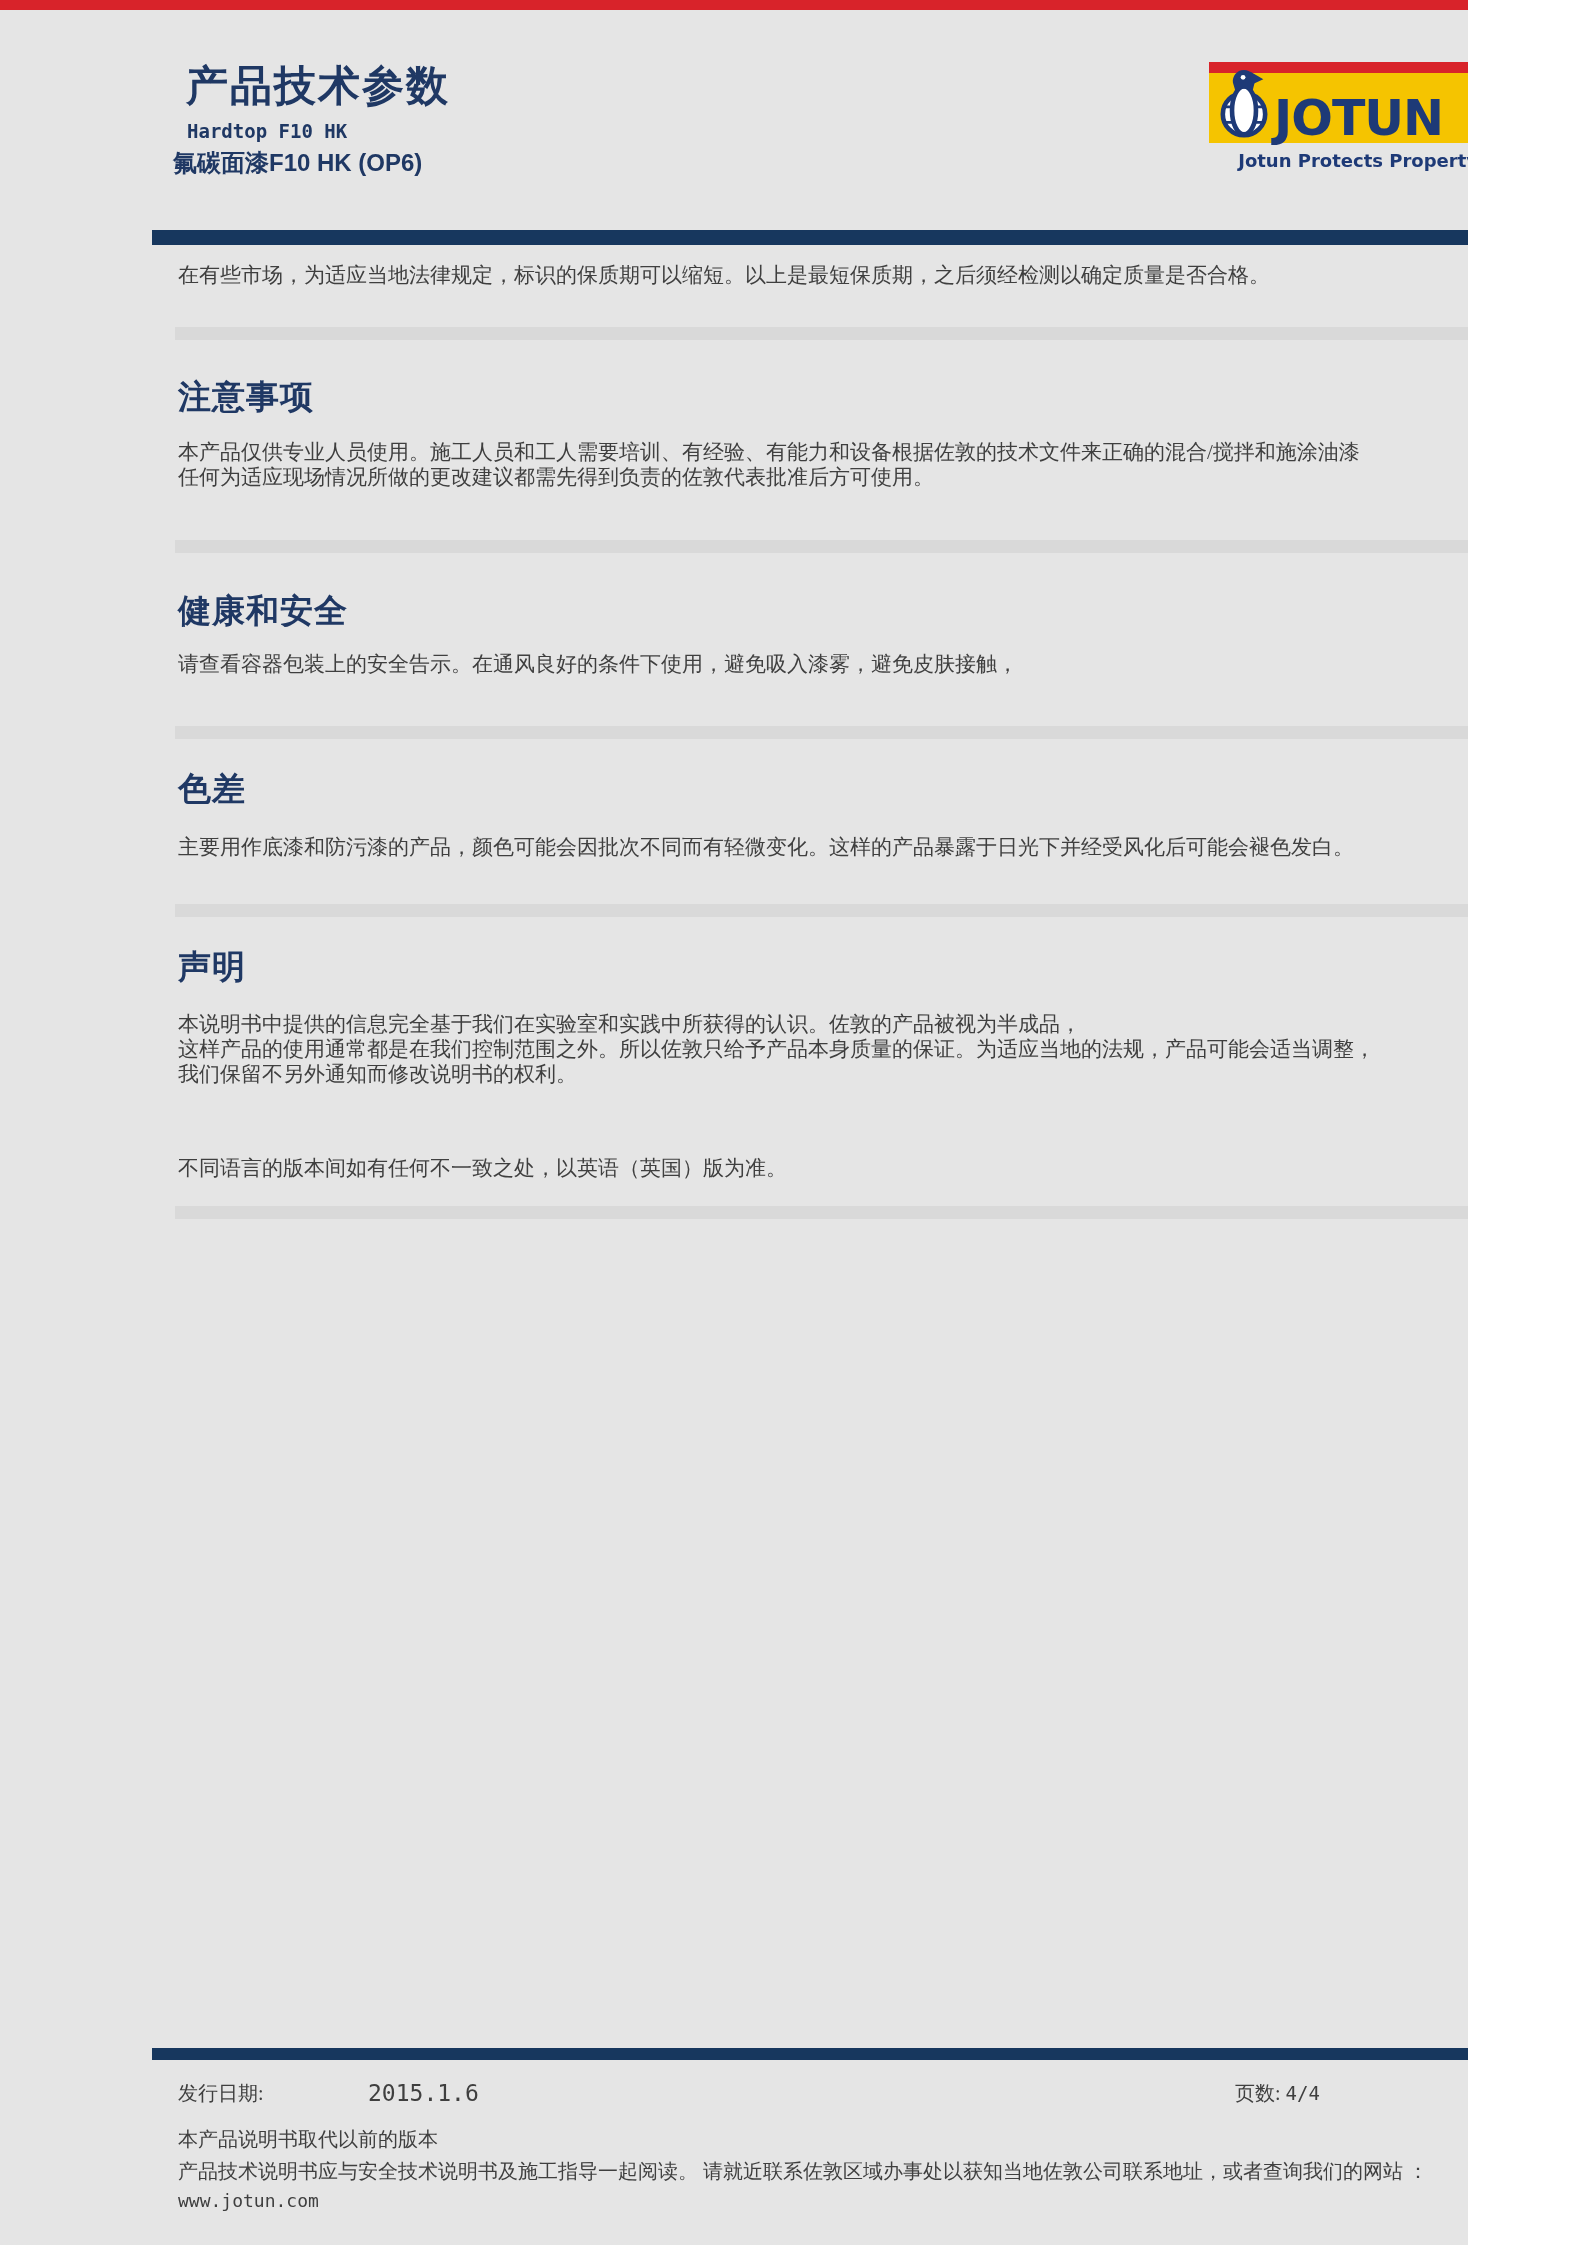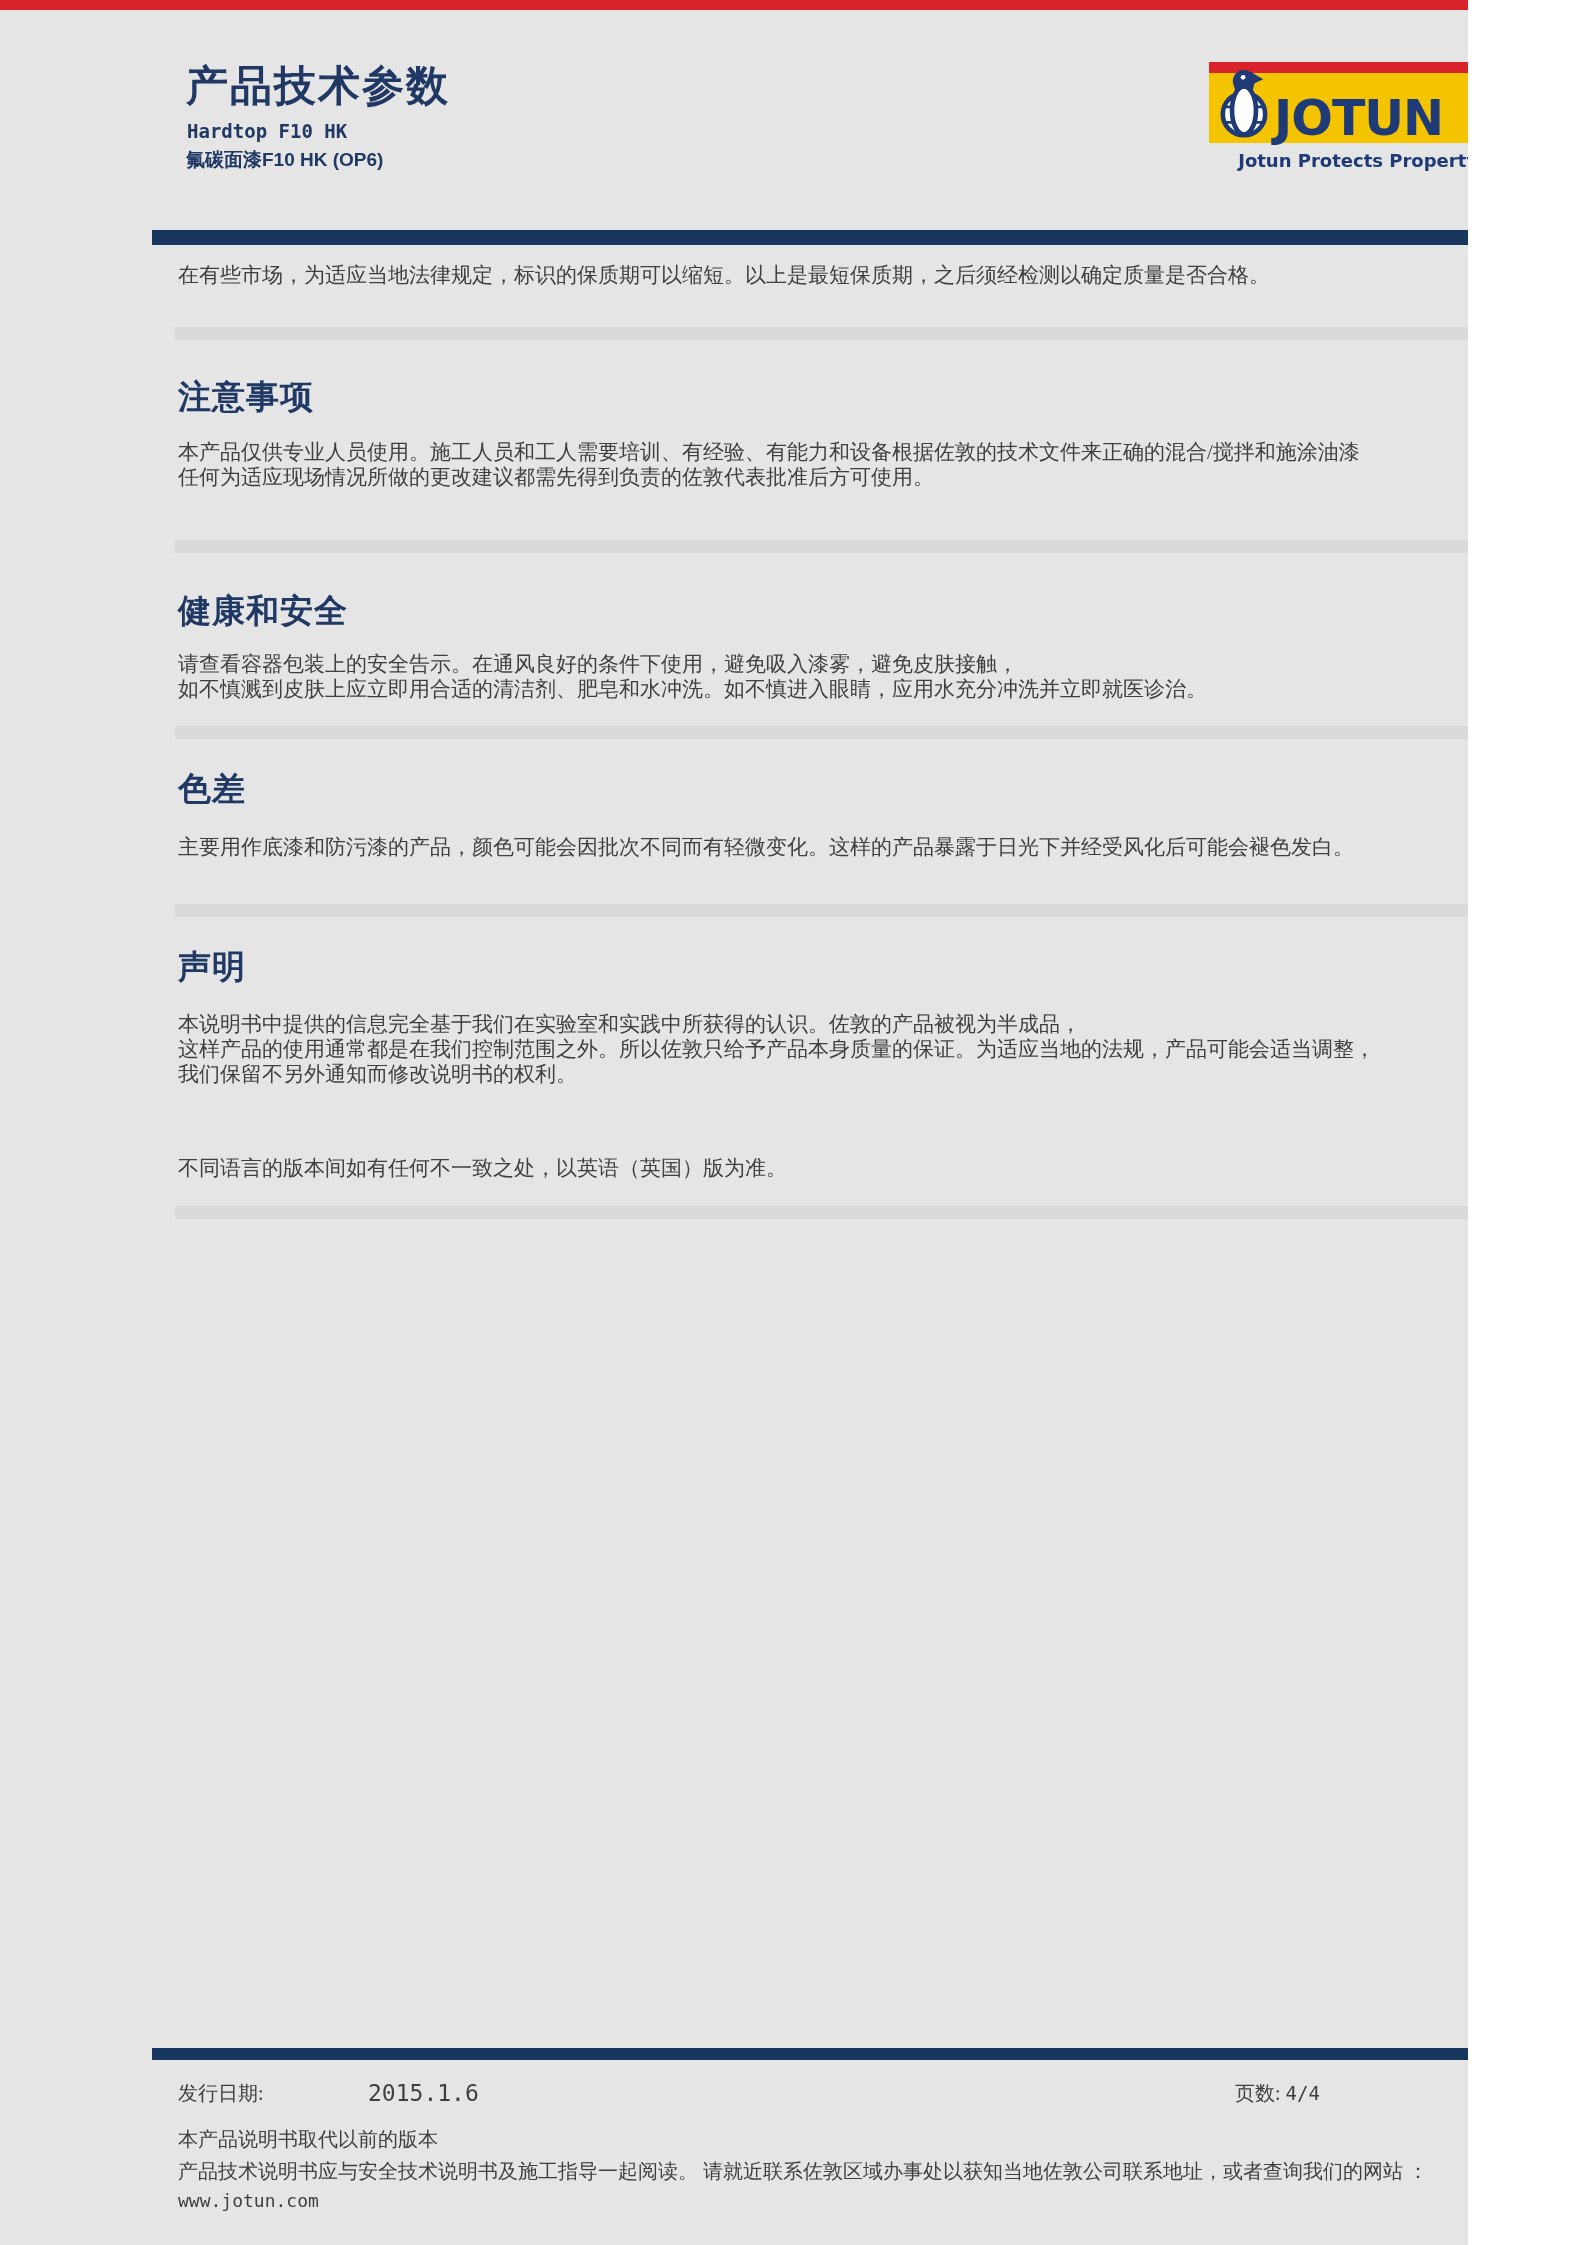--- a/index.html
+++ b/index.html
@@ -20,23 +20,23 @@
     position:absolute;left:186px;top:58px;
     font-family:"Liberation Sans","DejaVu Sans",sans-serif;
     font-size:42px;font-weight:bold;color:#1f3864;letter-spacing:2px;
   }
   .prod-en{
     position:absolute;left:187px;top:120px;
     font-family:"DejaVu Sans Mono",monospace;
     font-size:19px;font-weight:bold;color:#1f3864;
   }
   .prod-cn{
-    position:absolute;left:186px;top:147px;
+    position:absolute;left:173px;top:147px;
     font-family:"Liberation Sans","DejaVu Sans",sans-serif;
-    font-size:19px;font-weight:bold;color:#1f3864;
+    font-size:24px;font-weight:bold;color:#1f3864;
   }
   
   .logo-box{
     position:absolute;left:1209px;top:62px;width:269px;height:81px;
     background:#f5c400;
   }
   .logo-red-stripe{width:100%;height:11px;background:#d8232a;}
   .logo-body{
     display:flex;align-items:flex-end;height:70px;padding-left:9px;box-sizing:border-box;
   }
@@ -132,21 +132,20 @@
   <div class="section-head head-1">注意事项</div>
   <div class="body-text para-1">
     <div>本产品仅供专业人员使用。施工人员和工人需要培训、有经验、有能力和设备根据佐敦的技术文件来正确的混合/搅拌和施涂油漆</div>
     <div>任何为适应现场情况所做的更改建议都需先得到负责的佐敦代表批准后方可使用。</div>
   </div>
 
   <div class="gray-rule g2"></div>
   <div class="section-head head-2">健康和安全</div>
   <div class="body-text para-2">
     <div>请查看容器包装上的安全告示。在通风良好的条件下使用，避免吸入漆雾，避免皮肤接触，</div>
-    <div>如不慎溅到皮肤上应立即用合适的清洁剂、肥皂和水冲洗。如不慎进入眼睛，应用水充分冲洗并立即就医诊治。</div>
   </div>
 
   <div class="gray-rule g3"></div>
   <div class="section-head head-3">色差</div>
   <div class="body-text para-3">
     <div>主要用作底漆和防污漆的产品，颜色可能会因批次不同而有轻微变化。这样的产品暴露于日光下并经受风化后可能会褪色发白。</div>
   </div>
 
   <div class="gray-rule g4"></div>
   <div class="section-head head-4">声明</div>

